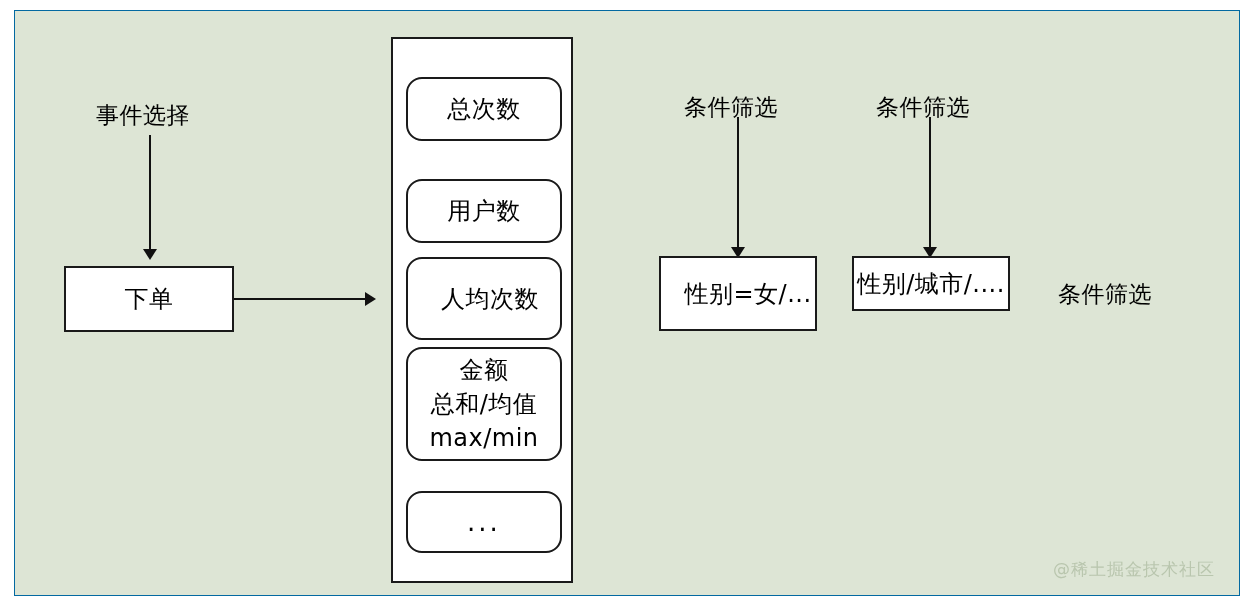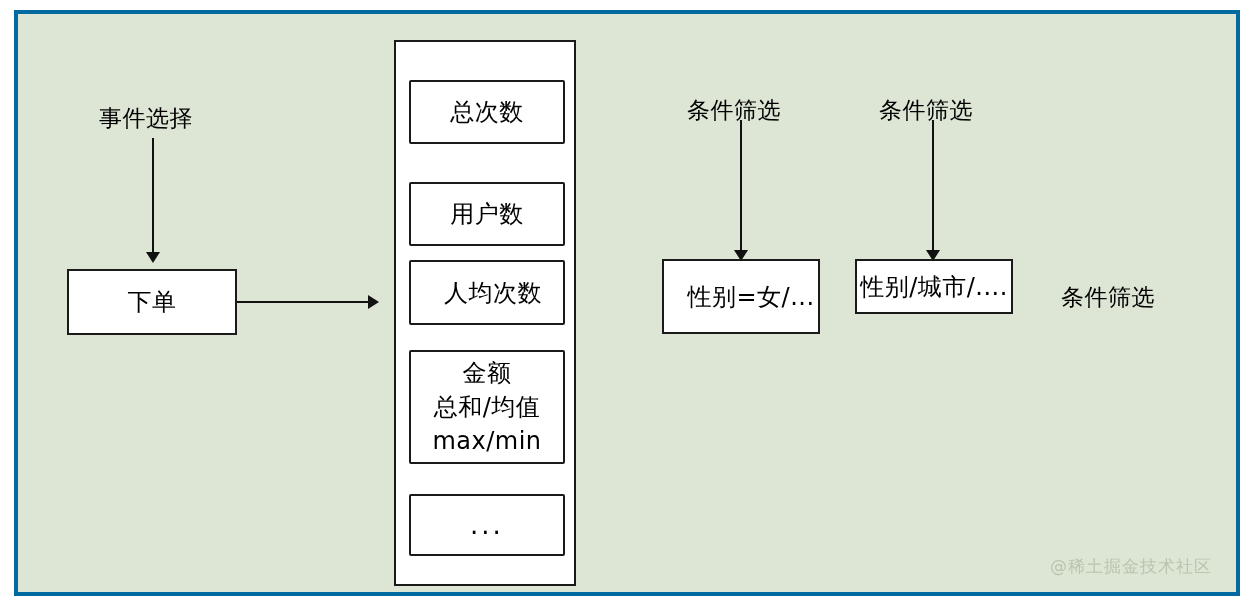--- a/index.html
+++ b/index.html
@@ -15,21 +15,21 @@
     font-family: "DejaVu Sans", "Liberation Sans", sans-serif;
     overflow: hidden;
   }
   #board {
     position: absolute;
     left: 14px;
     top: 10px;
     width: 1226px;
     height: 586px;
     background: #dde5d5;
-    border: 4px solid #0369a1;
+    border: 1px solid #0369a1;
     box-sizing: border-box;
   }
 
   
   .label {
     position: absolute;
     color: #000000;
     font-size: 23px;
     line-height: 28px;
     white-space: nowrap;
@@ -60,21 +60,21 @@
     background: #ffffff;
     border: 2px solid #1a1a1a;
     box-sizing: border-box;
   }
   .pill {
     position: absolute;
     left: 13px;
     width: 156px;
     background: #ffffff;
     border: 2px solid #1a1a1a;
-    border-radius: 2px;
+    border-radius: 16px;
     box-sizing: border-box;
     display: flex;
     flex-direction: column;
     align-items: center;
     justify-content: center;
     color: #000000;
     font-size: 24px;
     line-height: 34px;
     letter-spacing: 0.5px;
     text-align: center;
@@ -145,21 +145,21 @@
     <div id="metric-container">
 
       <div class="pill" style="top:38px; height:64px;">
         <span class="line">总次数</span>
       </div>
 
       <div class="pill" style="top:140px; height:64px;">
         <span class="line">用户数</span>
       </div>
 
-      <div class="pill" style="top:218px; height:65px;padding-left:12px;">
+      <div class="pill" style="top:218px; height:83px;padding-left:12px;">
         <span class="line">人均次数</span>
       </div>
 
       <div class="pill" style="top:308px; height:114px;">
         <span class="line">金额</span>
         <span class="line">总和/均值</span>
         <span class="line">max/min</span>
       </div>
 
       <div class="pill dots" style="top:452px; height:62px;">

